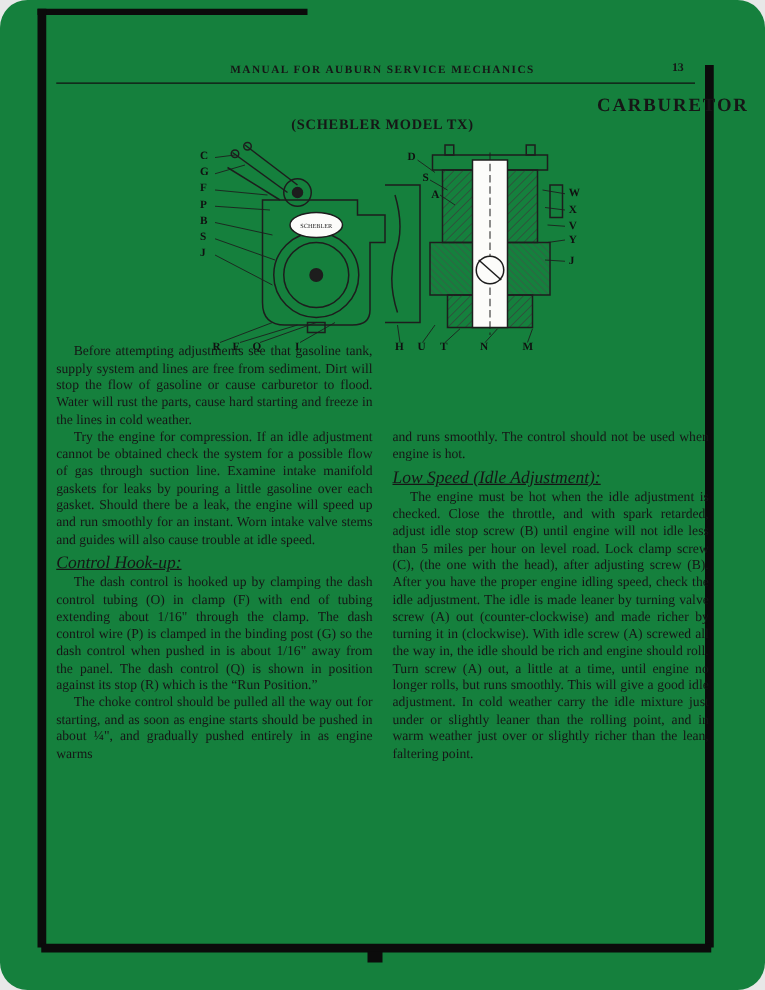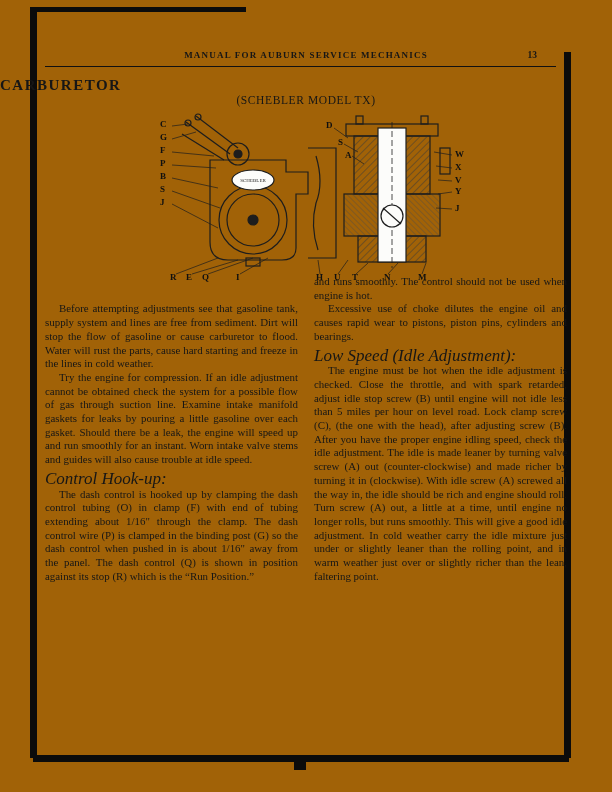--- a/index.html
+++ b/index.html
@@ -1,51 +1,52 @@
 <!DOCTYPE html>
 <html><head>
 <meta charset="utf-8">
 <style>
   html,body{margin:0;padding:0;background:#e8e8e8;}
   .page{
-    position:relative;width:612px;height:792px;background:#a16207;
+    position:relative;width:612px;height:792px;background:#15803d;
     font-family:"Liberation Serif",serif;color:#161616;overflow:hidden;
     margin:0 auto;
+    border-radius:22px;
   }
   
   .bar{position:absolute;background:#0b0b0b;}
   .bar.top{left:30px;top:7px;width:216px;height:5px;}
   .bar.left{left:30px;top:7px;width:7px;height:751px;}
   .bar.right{left:564px;top:52px;width:7px;height:706px;}
   .bar.bottom{left:33px;top:755px;width:536px;height:7px;}
   .bar.nub{left:294px;top:761px;width:12px;height:9px;}
 
   .header{position:absolute;left:45px;top:50px;width:522px;height:14px;}
   .header .htitle{
     position:absolute;left:0;right:0;text-align:center;
     font-size:9px;font-weight:bold;letter-spacing:1.2px;
   }
-  .header .pagenum{position:absolute;right:30px;top:0;font-size:9.5px;font-weight:bold;}
+  .header .pagenum{position:absolute;right:20px;top:0;font-size:9.5px;font-weight:bold;}
   .rule{position:absolute;left:45px;top:66px;width:511px;height:0;border-top:1.6px solid #111;}
 
-  .ptitle{position:absolute;left:0;top:77px;width:599px;text-align:left;
+  .ptitle{position:absolute;left:0;top:77px;width:599px;text-align:right;
     font-size:15px;font-weight:bold;letter-spacing:1.5px;}
   .psubtitle{position:absolute;left:0;top:94px;width:612px;text-align:center;
-    font-size:11.5px;font-weight:normal;letter-spacing:0.6px;}
+    font-size:11.5px;font-weight:bold;letter-spacing:0.6px;}
 
   .figure{position:absolute;left:158px;top:108px;width:310px;height:182px;}
   .figure svg{position:absolute;left:0;top:0;}
   .lbl{position:absolute;font-size:9px;font-weight:bold;color:#101010;
     font-family:"Liberation Serif",serif;line-height:9px;}
 
   .columns{position:absolute;left:45px;top:275px;width:522px;display:flex;gap:16px;align-items:flex-end;}
   .col{flex:1;min-width:0;font-size:10.9px;line-height:13.7px;text-align:justify;}
   .col p{margin:0;text-indent:14px;}
   .col p.noindent{text-indent:0;}
-  .col .shead{margin:5px 0 2px 0;font-style:italic;font-size:17px;}
+  .col .shead{margin:5px 0 2px 0;font-style:italic;font-size:14px;text-decoration:underline;}
   .col p.note{font-style:italic;}
 </style>
 </head>
 <body>
 
 <div class="page">
 
   <div class="bar top"></div>
   <div class="bar left"></div>
   <div class="bar right"></div>
@@ -156,22 +157,22 @@
     <span class="lbl" style="left:226px;top:165px">N</span>
     <span class="lbl" style="left:260px;top:165px">M</span>
   </div>
 
   <div class="columns">
     <div class="col">
       <p>Before attempting adjustments see that gasoline tank, supply system and lines are free from sediment.  Dirt will stop the flow of gasoline or cause carburetor to flood.  Water will rust the parts, cause hard starting and freeze in the lines in cold weather.</p>
       <p>Try the engine for compression.  If an idle adjustment cannot be obtained check the system for a possible flow of gas through suction line.  Examine intake manifold gaskets for leaks by pouring a little gasoline over each gasket.  Should there be a leak, the engine will speed up and run smoothly for an instant.  Worn intake valve stems and guides will also cause trouble at idle speed.</p>
       <div class="shead">Control Hook-up:</div>
       <p>The dash control is hooked up by clamping the dash control tubing (O) in clamp (F) with end of tubing extending about 1/16" through the clamp.  The dash control wire (P) is clamped in the binding post (G) so the dash control when pushed in is about 1/16" away from the panel.  The dash control (Q) is shown in position against its stop (R) which is the “Run Position.”</p>
+      <p>The choke control should be pulled all the way out for starting, and as soon as engine starts should be pushed in about ¼", and gradually pushed entirely in as engine warms</p>
     </div>
     <div class="col">
       <p class="noindent">and runs smoothly.  The control should not be used when engine is hot.</p>
-      <p>Excessive use of choke dilutes the engine oil and causes rapid wear to pistons, piston pins, cylinders and bearings.</p>
       <div class="shead">Low Speed (Idle Adjustment):</div>
       <p>The engine must be hot when the idle adjustment is checked.  Close the throttle, and with spark retarded, adjust idle stop screw (B) until engine will not idle less than 5 miles per hour on level road.  Lock clamp screw (C), (the one with the head), after adjusting screw (B).  After you have the proper engine idling speed, check the idle adjustment.  The idle is made leaner by turning valve screw (A) out (counter-clockwise) and made richer by turning it in (clockwise).  With idle screw (A) screwed all the way in, the idle should be rich and engine should roll.  Turn screw (A) out, a little at a time, until engine no longer rolls, but runs smoothly.  This will give a good idle adjustment.  In cold weather carry the idle mixture just under or slightly leaner than the rolling point, and in warm weather just over or slightly richer than the lean, faltering point.</p>
     </div>
   </div>
 
 </div>
 
 </body></html>

